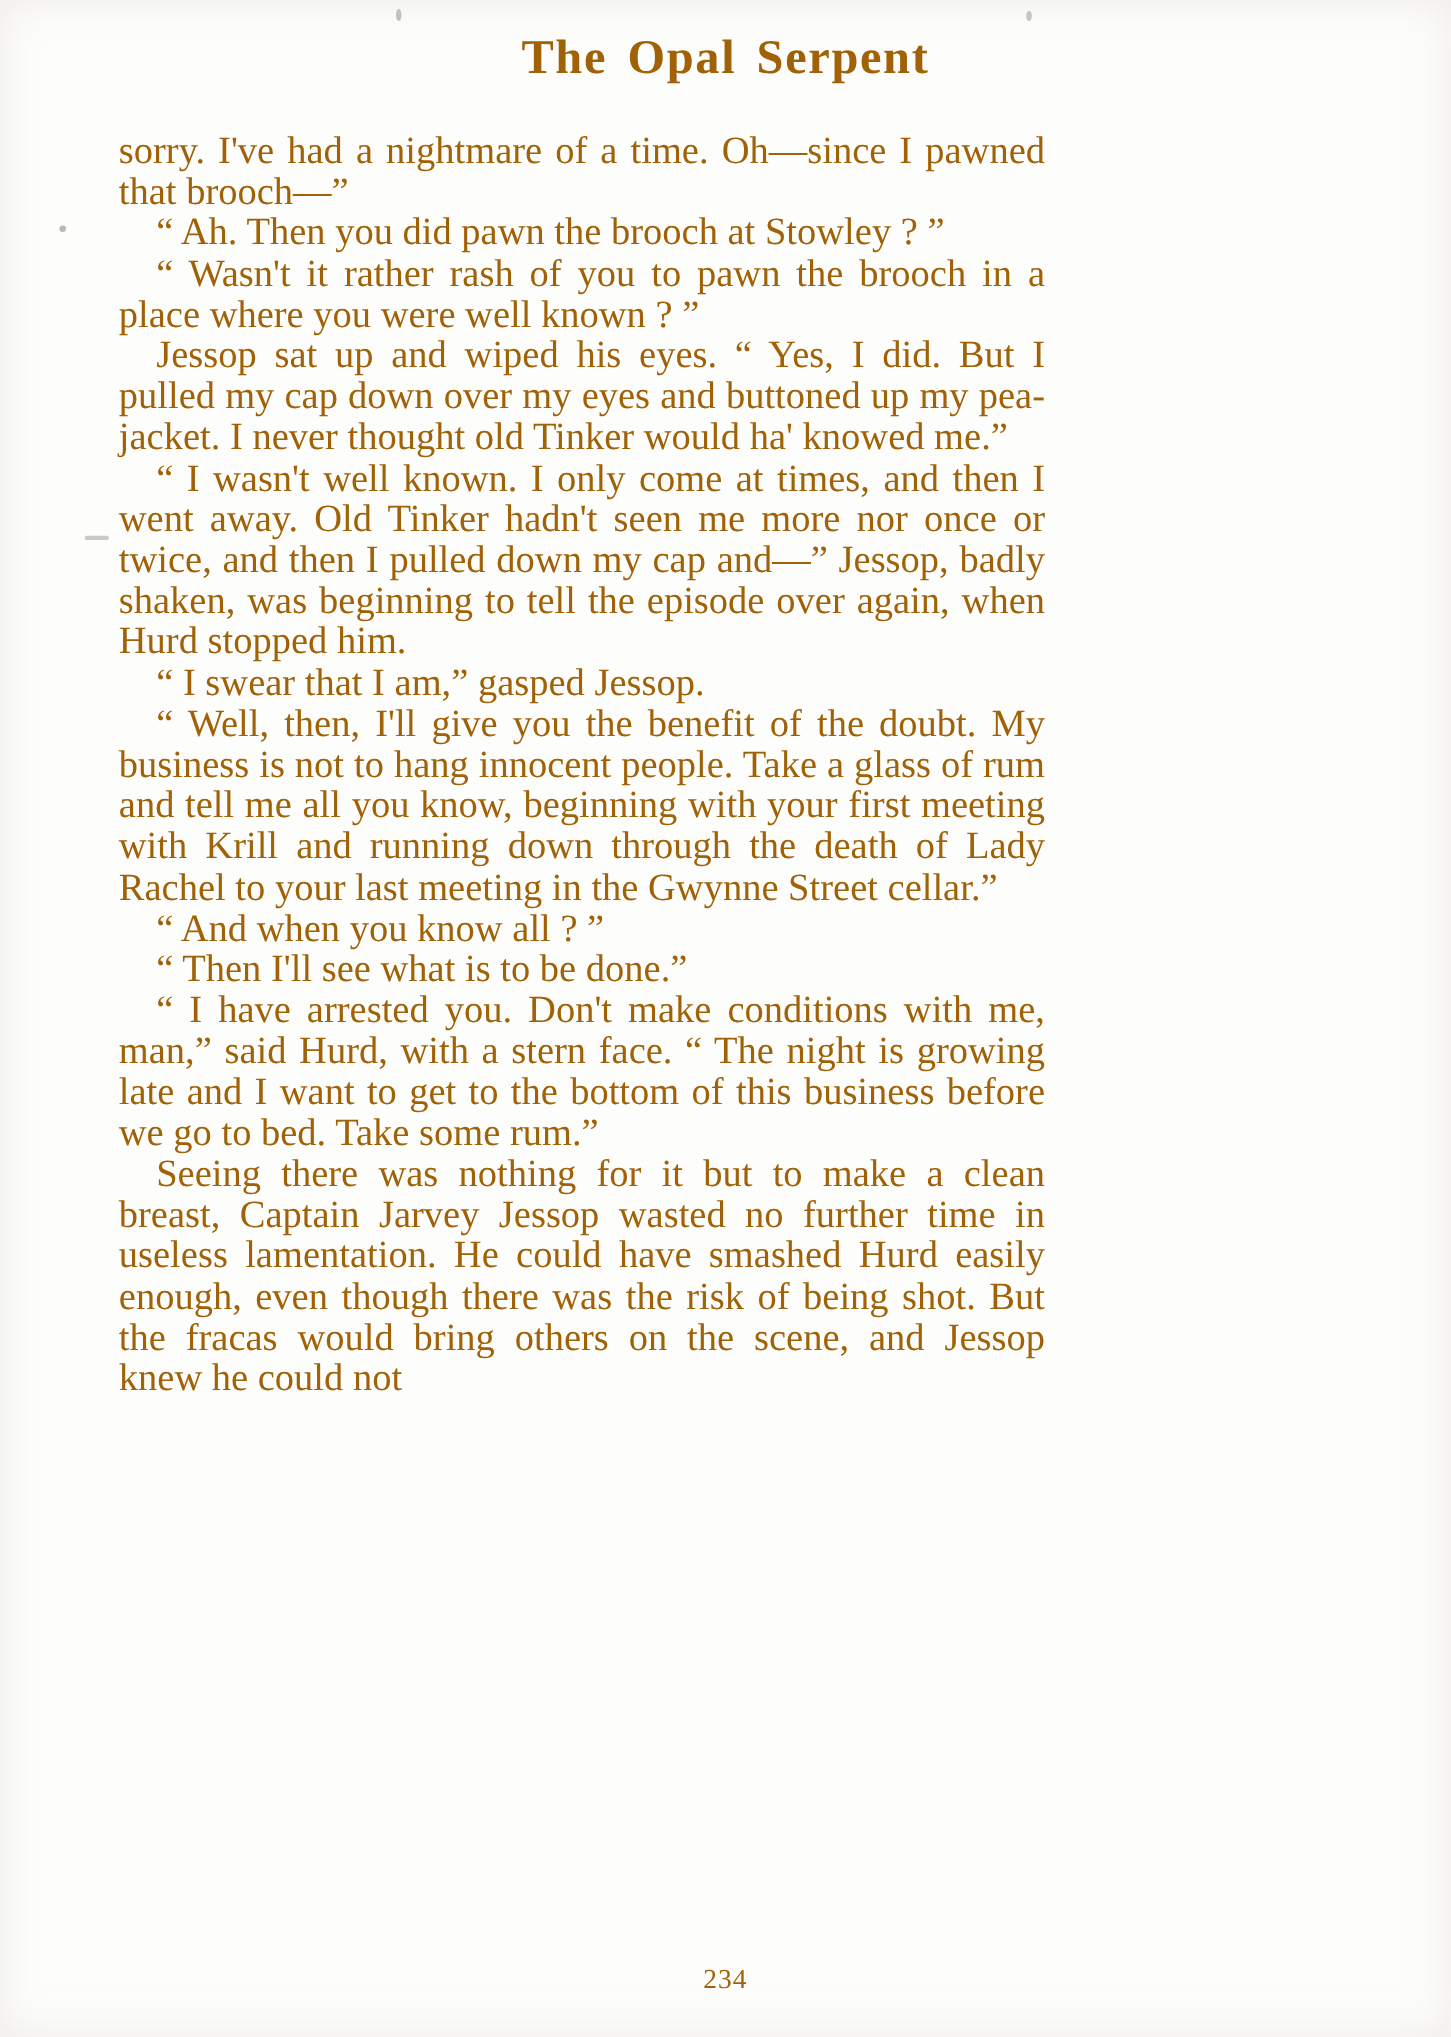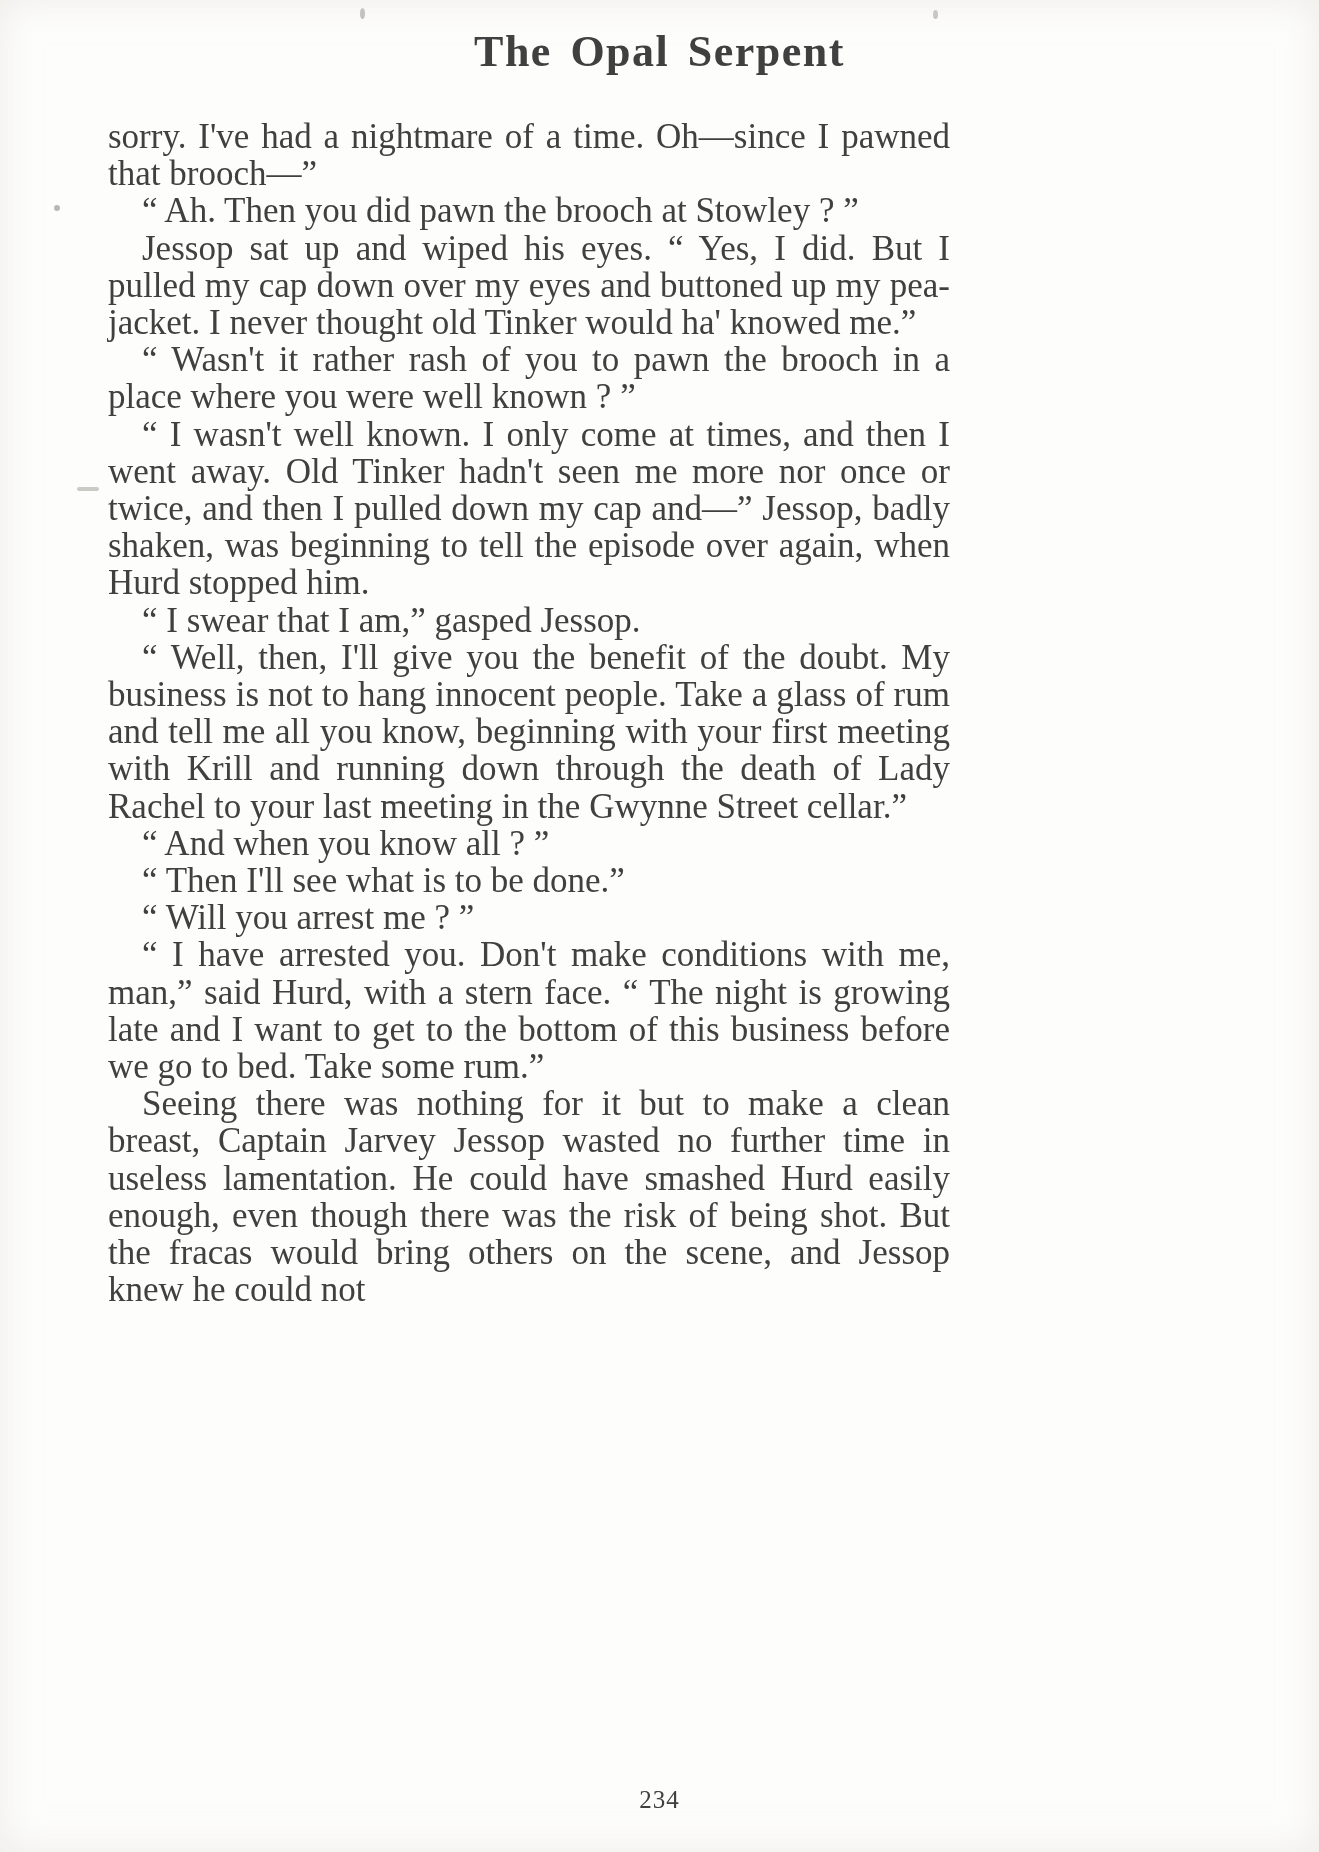--- a/index.html
+++ b/index.html
@@ -7,21 +7,21 @@
     padding: 0;
     background: #ffffff;
   }
   .page {
     position: relative;
     width: 1319px;
     height: 1852px;
     background: #fdfdfc;
     overflow: hidden;
     font-family: "Liberation Serif", serif;
-    color: #404040;
+    color: #a16207;
   }
   .running-head {
     position: absolute;
     top: 26px;
     left: 0;
     width: 100%;
     text-align: center;
     font-size: 44px;
     letter-spacing: 1.5px;
     font-weight: 600;
@@ -83,28 +83,27 @@
   <div class="speck s1"></div>
   <div class="speck s2"></div>
   <div class="speck s3"></div>
   <div class="speck s4"></div>
 
   <div class="running-head">The Opal Serpent</div>
 
   <div class="body-text">
     <p>sorry.  I've had a nightmare of a time.  Oh—since I pawned that brooch—”</p>
     <p class="ind">“ Ah.  Then you did pawn the brooch at Stowley ? ”</p>
+    <p class="ind">“ Wasn't it rather rash of you to pawn the brooch in a place where you were well known ? ”</p>
     <p class="ind">Jessop sat up and wiped his eyes.  “ Yes, I did. But I pulled my cap down over my eyes and buttoned up my pea-jacket.  I never thought old Tinker would ha' knowed me.”</p>
-    <p class="ind">“ Wasn't it rather rash of you to pawn the brooch in a place where you were well known ? ”</p>
     <p class="ind">“ I wasn't well known.  I only come at times, and then I went away.  Old Tinker hadn't seen me more nor once or twice, and then I pulled down my cap and—” Jessop, badly shaken, was beginning to tell the episode over again, when Hurd stopped him.</p>
     <p class="ind">“ I swear that I am,” gasped Jessop.</p>
     <p class="ind">“ Well, then, I'll give you the benefit of the doubt. My business is not to hang innocent people.  Take a glass of rum and tell me all you know, beginning with your first meeting with Krill and running down through the death of Lady Rachel to your last meeting in the Gwynne Street cellar.”</p>
     <p class="ind">“ And when you know all ? ”</p>
     <p class="ind">“ Then I'll see what is to be done.”</p>
-    <p class="ind">“ Will you arrest me ? ”</p>
     <p class="ind">“ I have arrested you.  Don't make conditions with me, man,” said Hurd, with a stern face.  “ The night is growing late and I want to get to the bottom of this business before we go to bed.  Take some rum.”</p>
     <p class="ind">Seeing there was nothing for it but to make a clean breast, Captain Jarvey Jessop wasted no further time in useless lamentation.  He could have smashed Hurd easily enough, even though there was the risk of being shot.  But the fracas would bring others on the scene, and Jessop knew he could not</p>
   </div>
 
   <div class="folio">234</div>
 
   <div class="edge-fade"></div>
 </div>
 
 </body></html>

